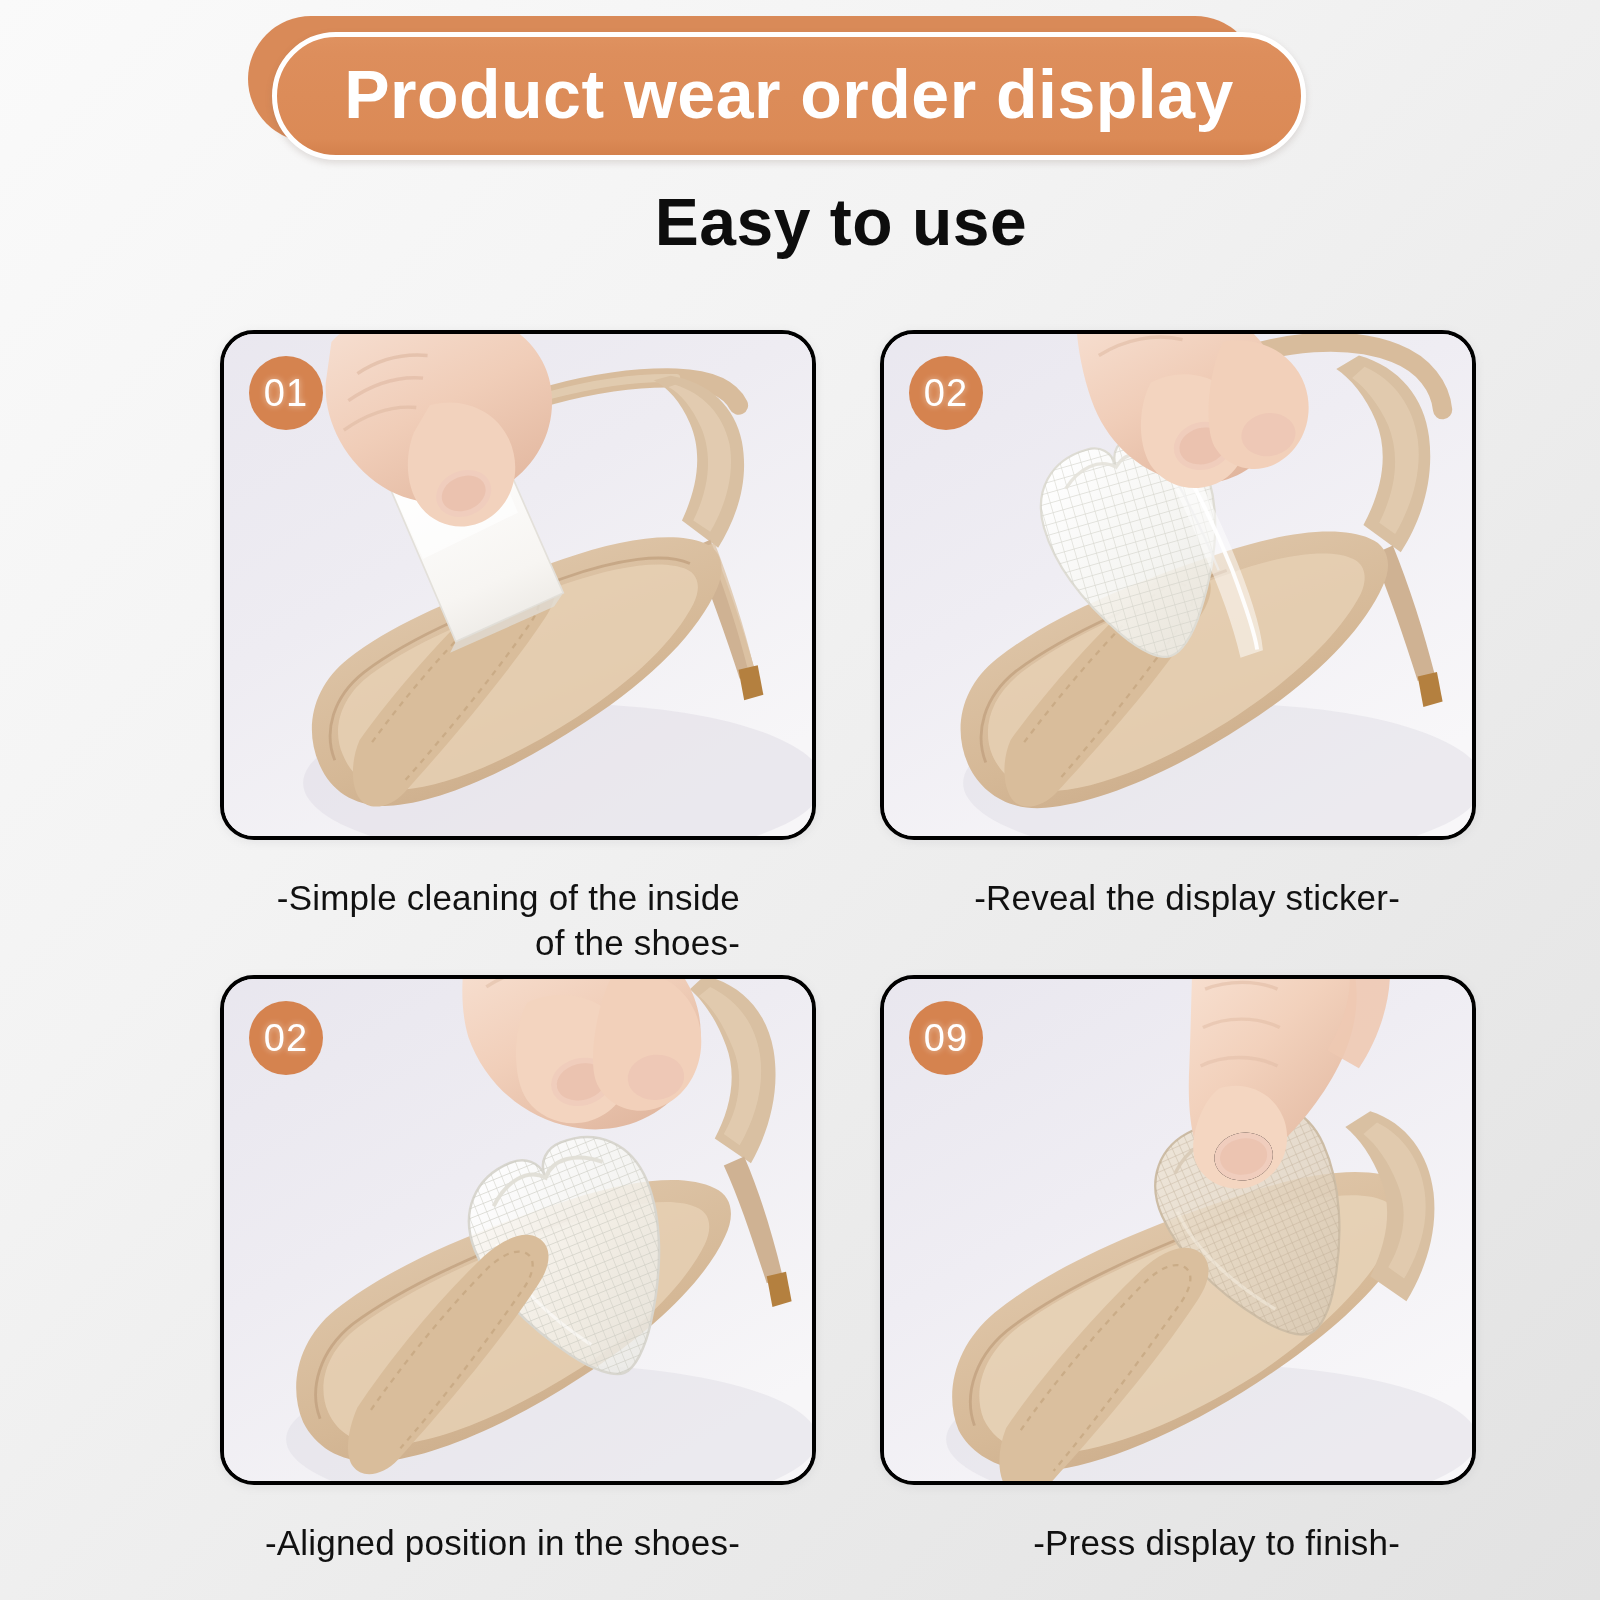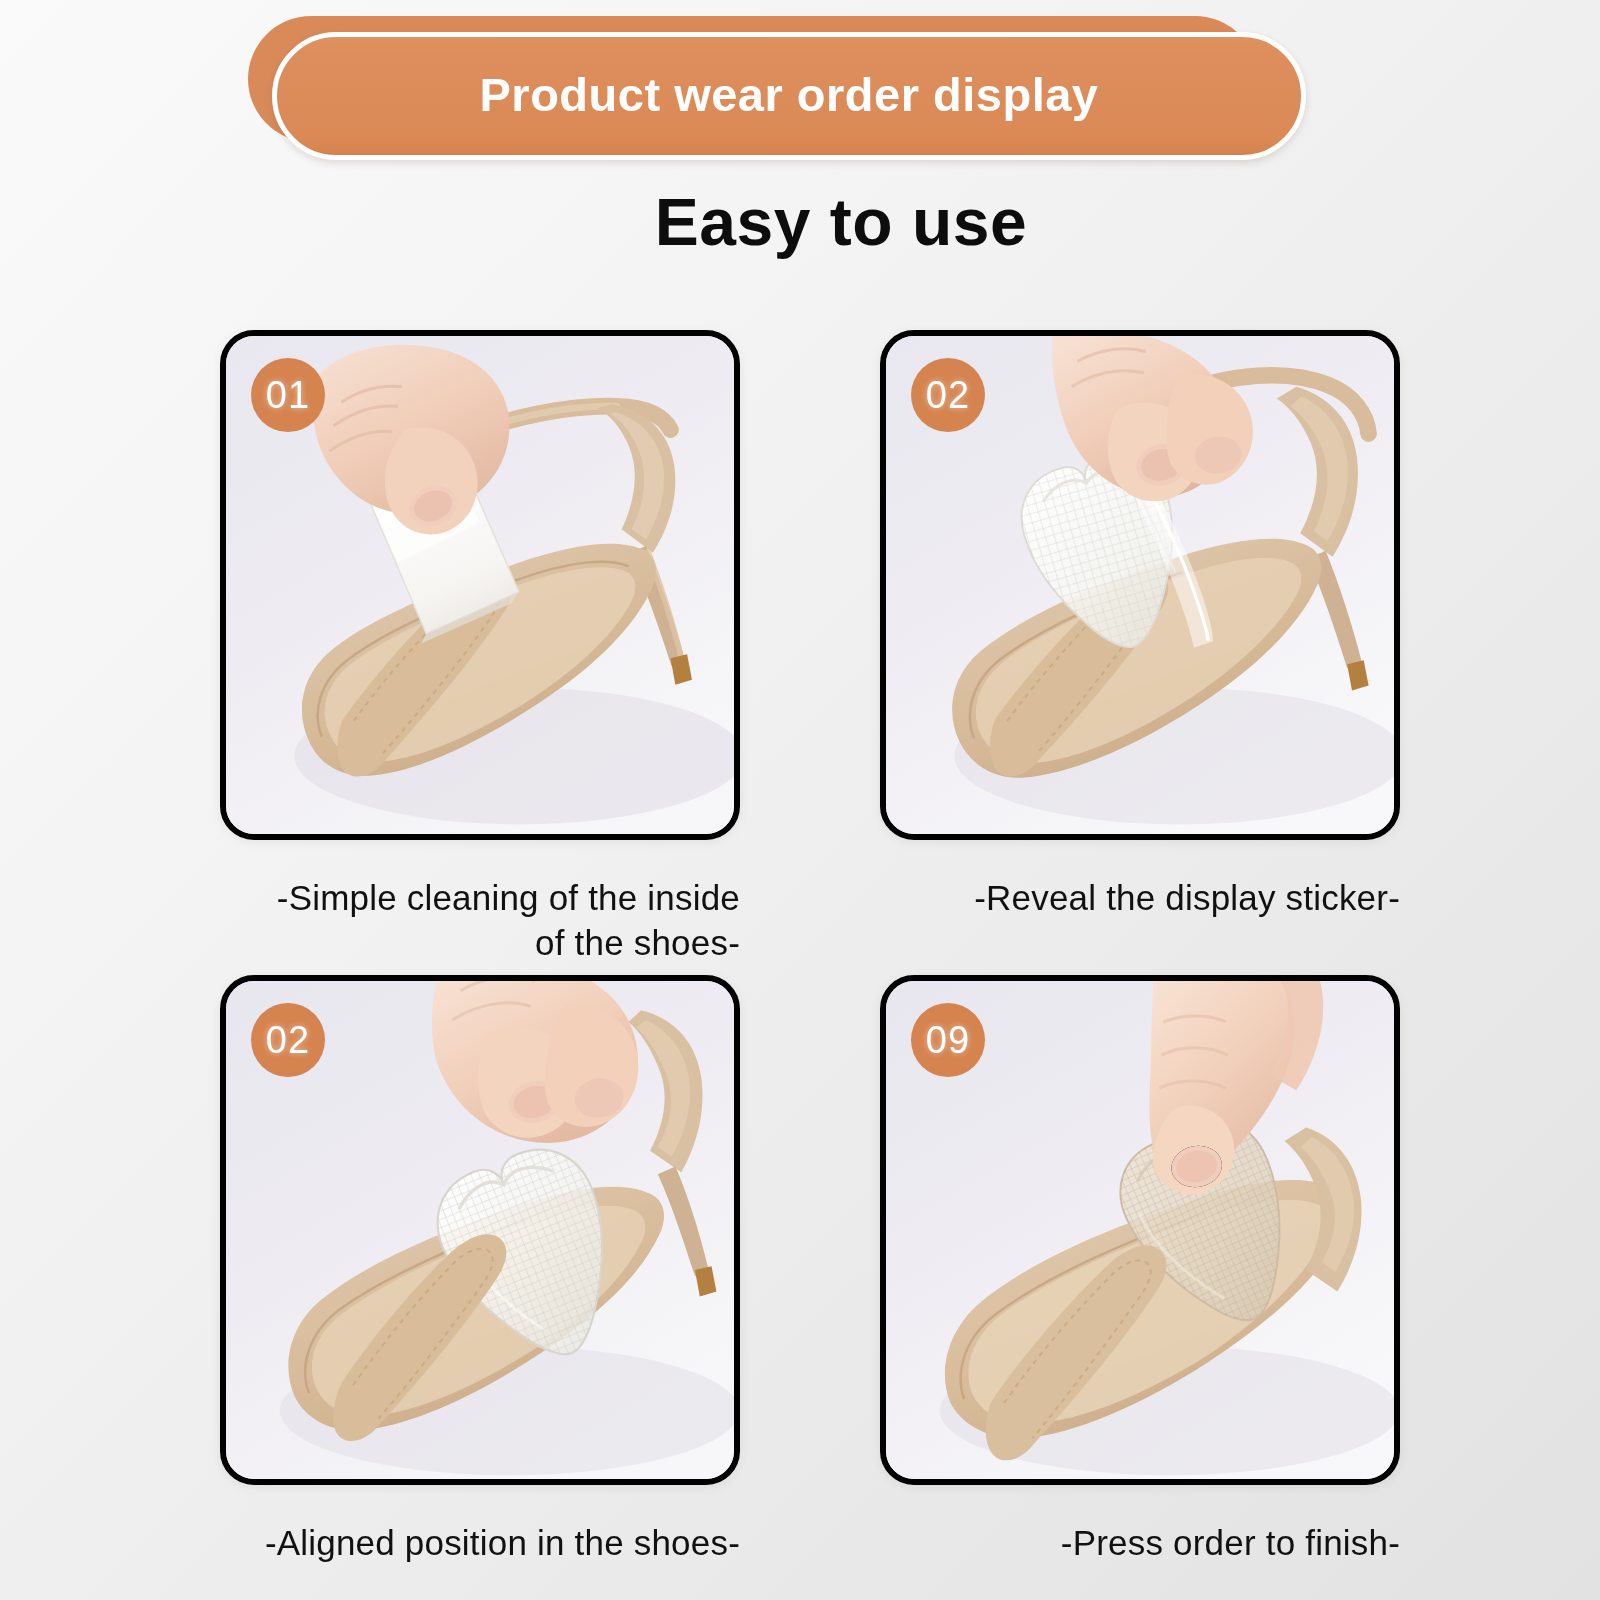--- a/index.html
+++ b/index.html
@@ -50,21 +50,21 @@
     background-color: #dd8e5c;
     border: 5px solid #ffffff;
     box-shadow: 0 3px 7px rgba(120,100,90,0.20);
     box-sizing: border-box;
     display: flex;
     align-items: center;
     justify-content: center;
   }
   .banner-title {
     color: #ffffff;
-    font-size: 47px;
+    font-size: 68px;
     font-weight: bold;
     letter-spacing: 0.5px;
     white-space: nowrap;
     line-height: 1;
     margin-top: -4px;
   }
 
   
   .subtitle {
     position: absolute;
@@ -92,25 +92,25 @@
     position: absolute;
     width: 520px;
   }
   .step-col-l { left: 220px; }
   .step-col-r { left: 880px; }
   .step-row-t { top: 330px; }
   .step-row-b { top: 975px; }
 
   .photo {
     position: relative;
-    width: 520px;
+    width: 596px;
     height: 510px;
     border-radius: 34px;
     overflow: hidden;
-    border: 6px solid #000000;
+    border: 4px solid #000000;
     box-sizing: border-box;
     background: #eceaf0;
     box-shadow: 0 2px 10px rgba(120,120,130,0.12);
   }
   .photo svg {
     display: block;
     width: 100%;
     height: 100%;
   }
 
@@ -505,18 +505,18 @@
           <ellipse cx="318" cy="190" rx="21" ry="16" transform="rotate(-10 318 190)" fill="#e9bfab" opacity="0.65"></ellipse>
 
           <path d="M284,42 C304,34 330,34 348,42" stroke="#ddb7a0" stroke-width="3" fill="none" opacity="0.5"></path>
           <path d="M282,76 C302,66 330,66 350,76" stroke="#ddb7a0" stroke-width="3" fill="none" opacity="0.45"></path>
           <path d="M280,110 C300,100 328,100 348,110" stroke="#ddb7a0" stroke-width="3" fill="none" opacity="0.4"></path>
 
           <path d="M372,-40 C408,-46 440,-26 446,8 C452,42 440,82 420,112 L392,96 C408,70 416,40 410,16 C405,-4 390,-22 372,-30 Z" fill="#eec9b3" opacity="0.9"></path>
         </svg>
       </div>
       <div class="caption caption-r">
-        <div>-Press order to finish-</div>
+        <div>-Press display to finish-</div>
       </div>
     </div>
 
   </div>
 </div>
 
 </body></html>

